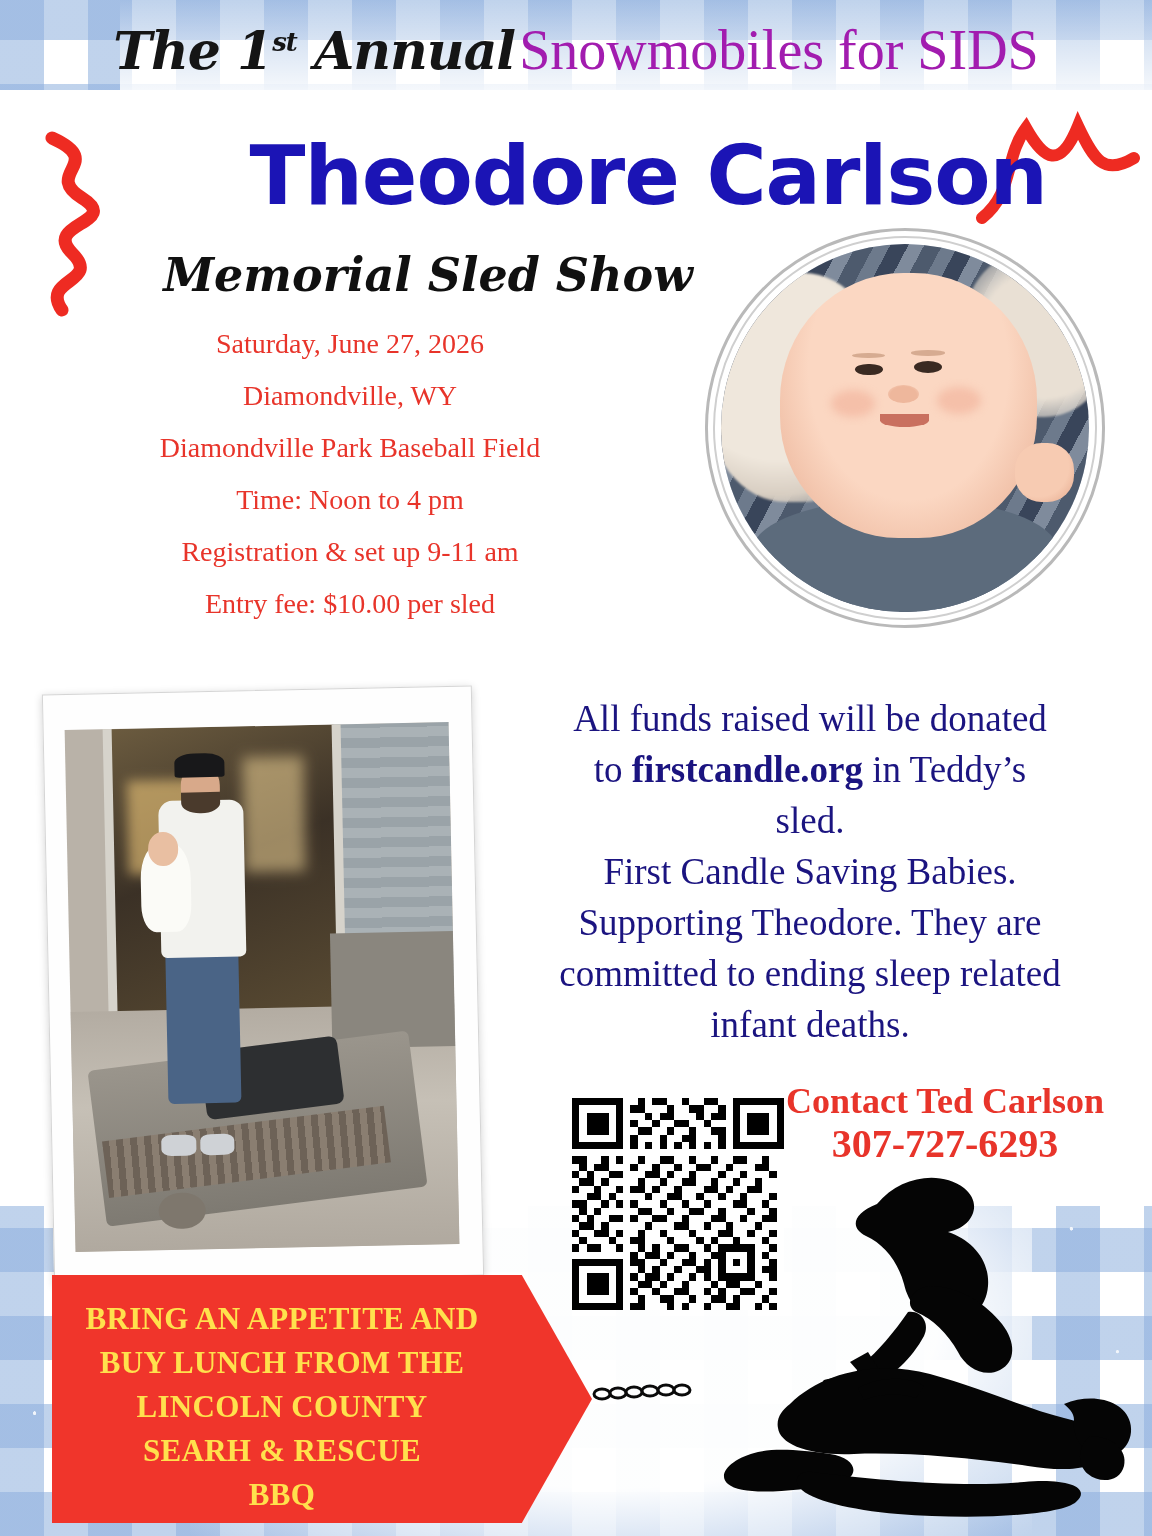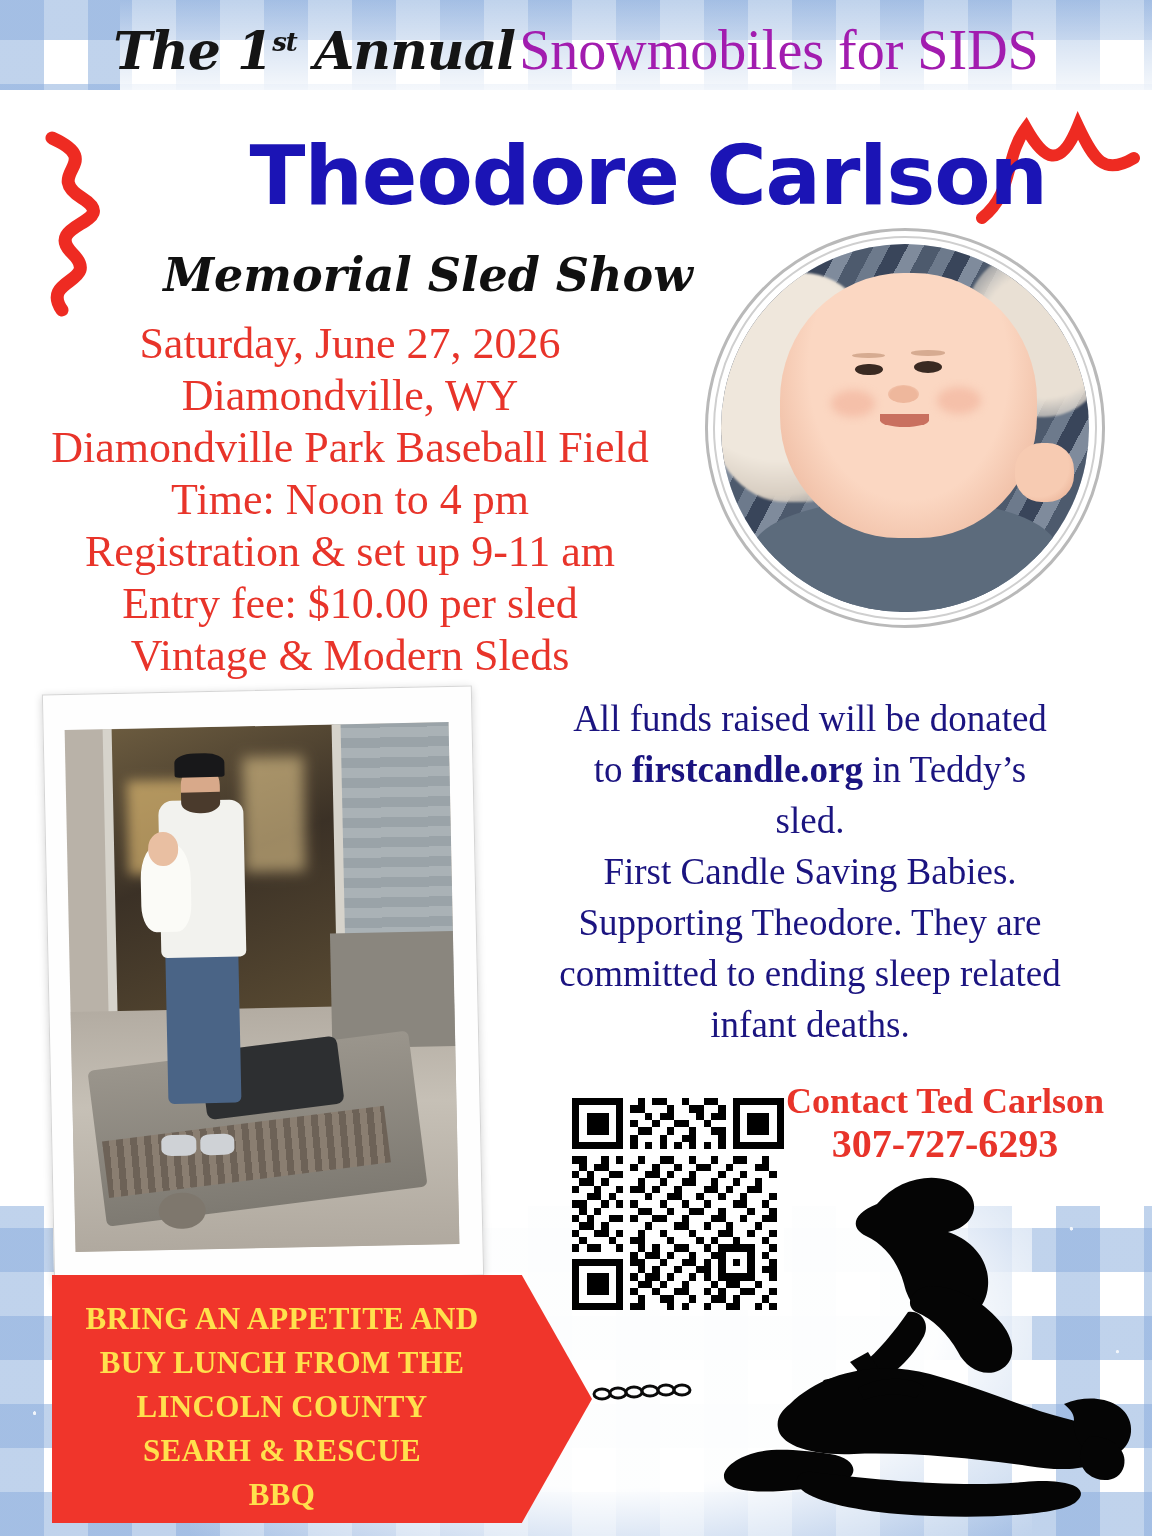--- a/index.html
+++ b/index.html
@@ -144,21 +144,21 @@
 
   
   .details {
     position: absolute;
     top: 318px;
     left: 20px;
     width: 660px;
     text-align: center;
     color: #e8342a;
     font-family: "Liberation Serif", serif;
-    font-size: 44px;
+    font-size: 28px;
     line-height: 52px;
     z-index: 5;
   }
   .details div { white-space: nowrap; }
 
   
   .baby-wrap {
     position: absolute;
     left: 705px;
     top: 228px;
@@ -615,21 +615,20 @@
   <div class="title-name">Theodore Carlson</div>
   <div class="subtitle">Memorial Sled Show</div>
 
   <div class="details">
     <div>Saturday, June 27, 2026</div>
     <div>Diamondville, WY</div>
     <div>Diamondville Park Baseball Field</div>
     <div>Time: Noon to 4 pm</div>
     <div>Registration &amp; set up 9-11 am</div>
     <div>Entry fee: $10.00 per sled</div>
-    <div>Vintage &amp; Modern Sleds</div>
   </div>
 
   <div class="baby-wrap">
     <div class="baby-ring"></div>
     <div class="baby-ring2"></div>
     <div class="baby-photo">
       <div class="blanket"></div>
       <div class="blanket-fluff"></div>
       <div class="blanket-fluff2"></div>
       <div class="baby-body">

